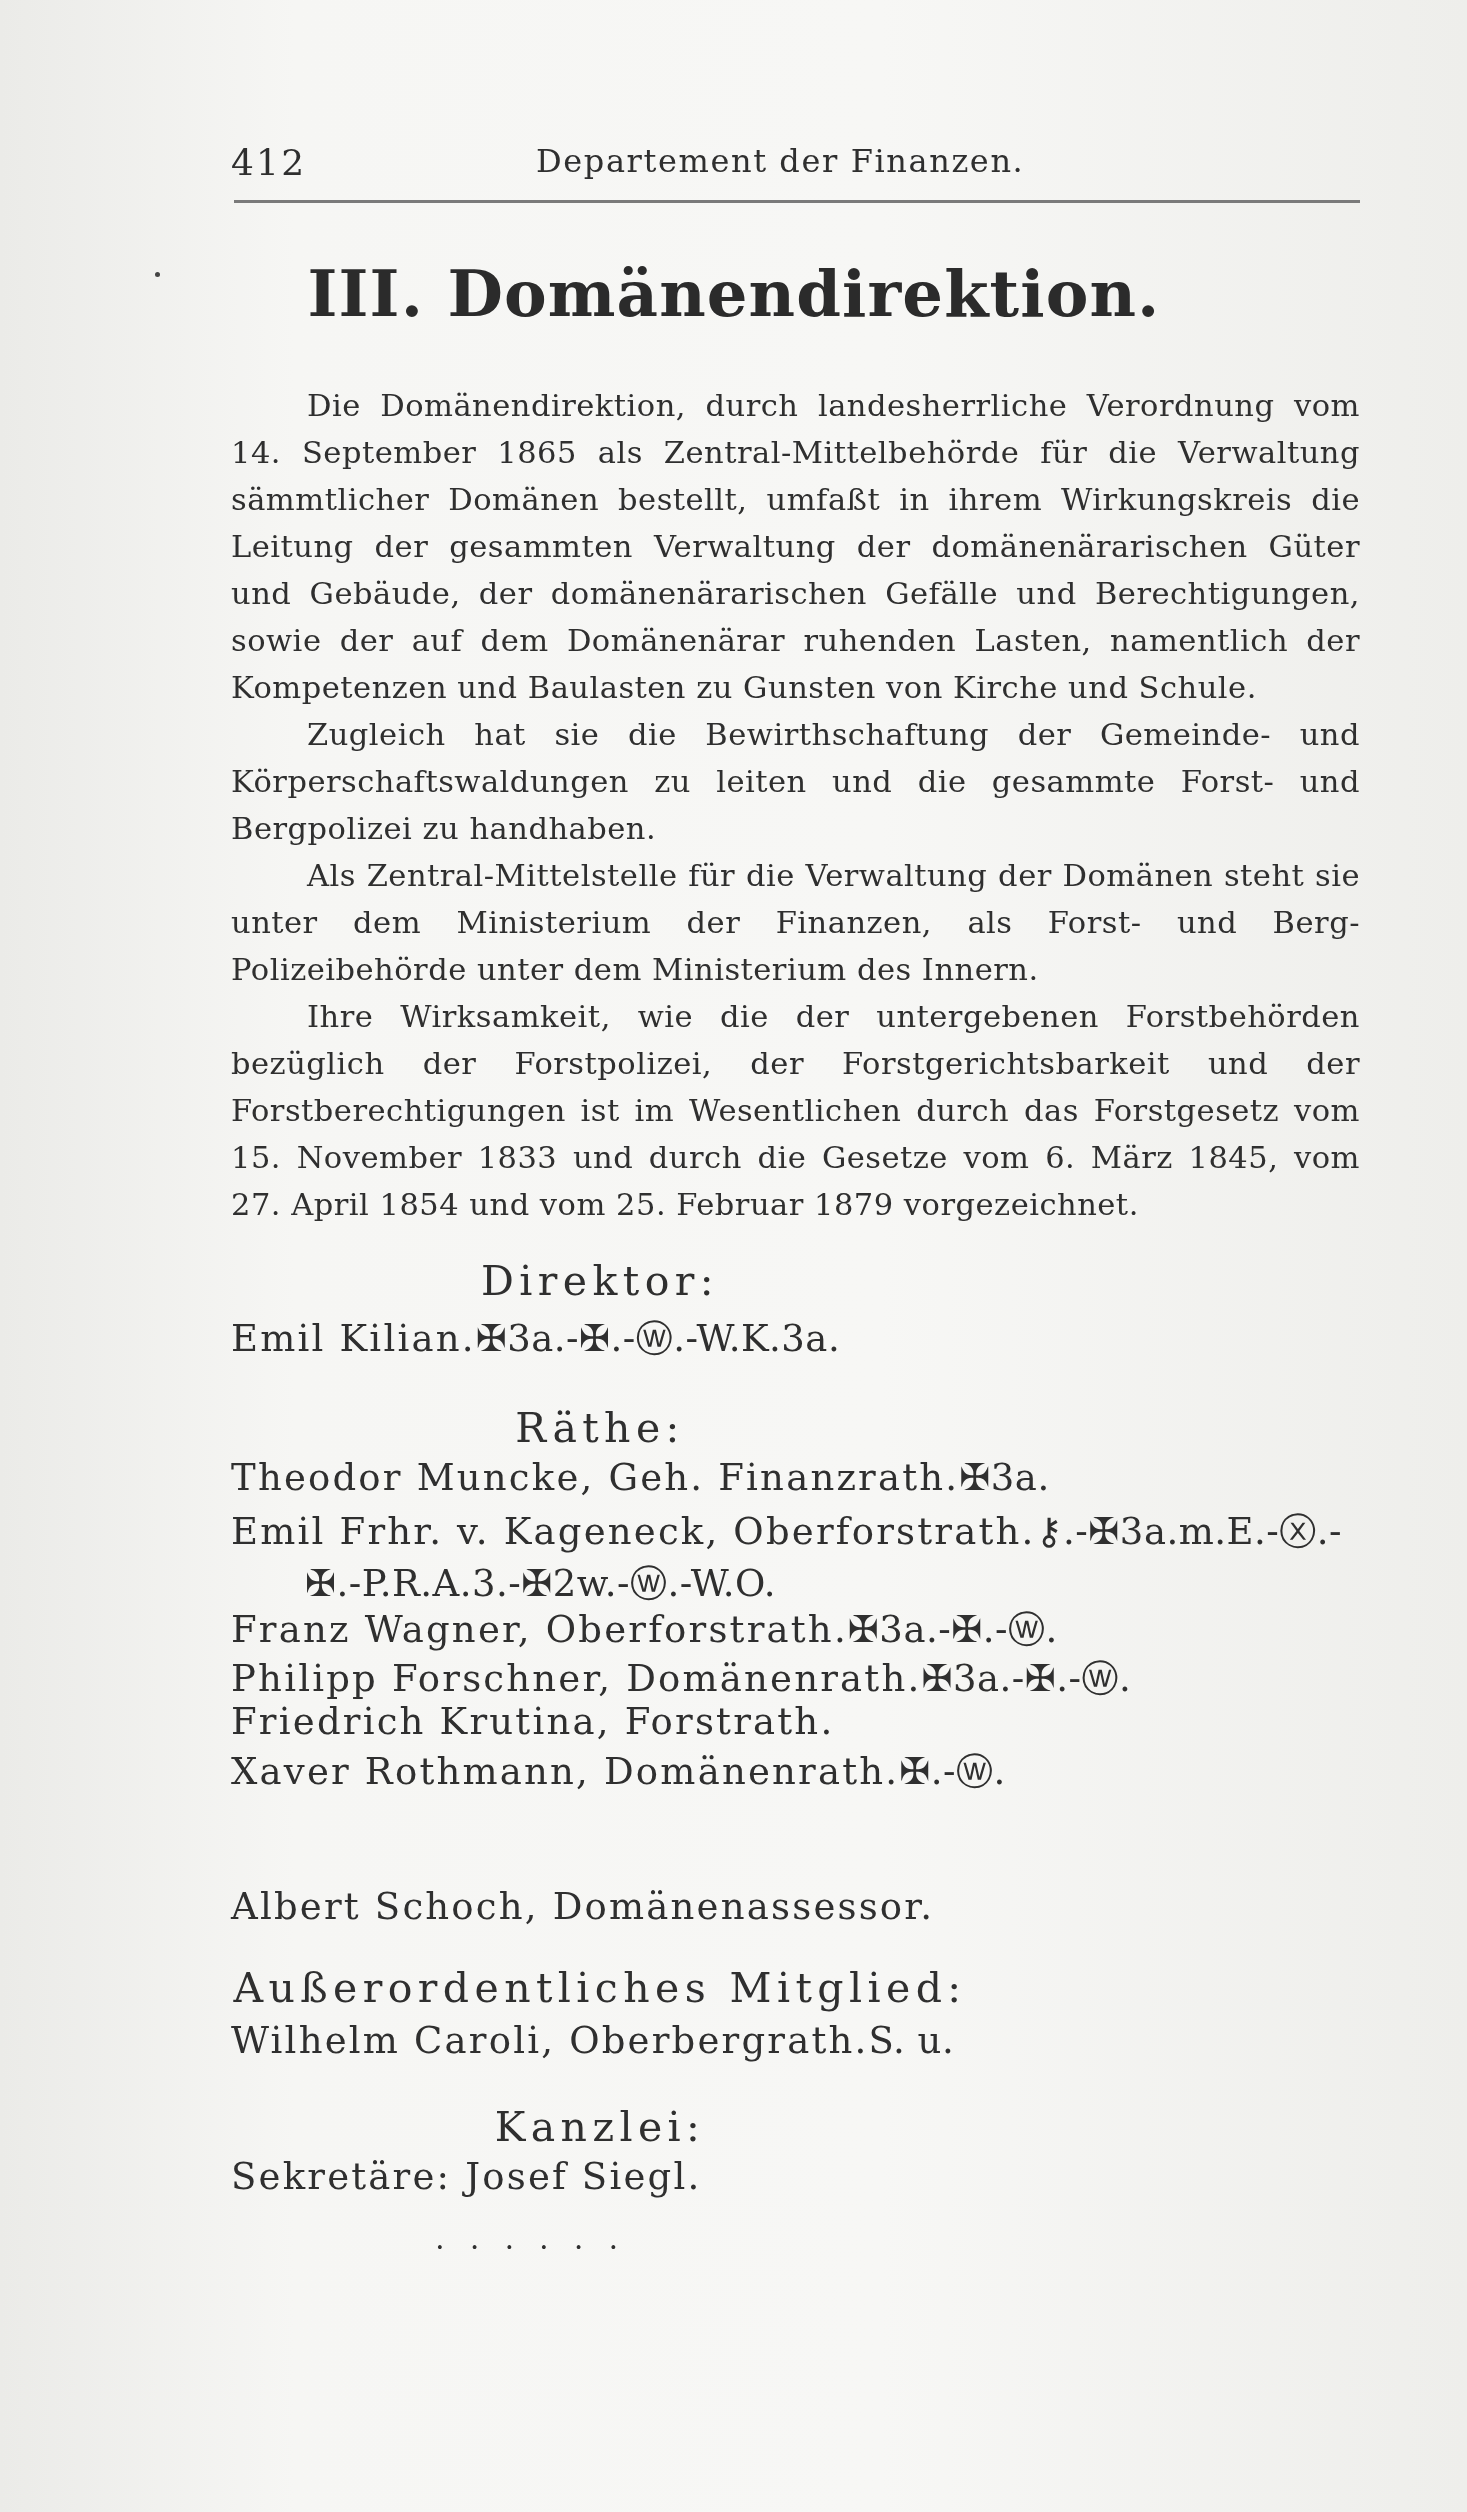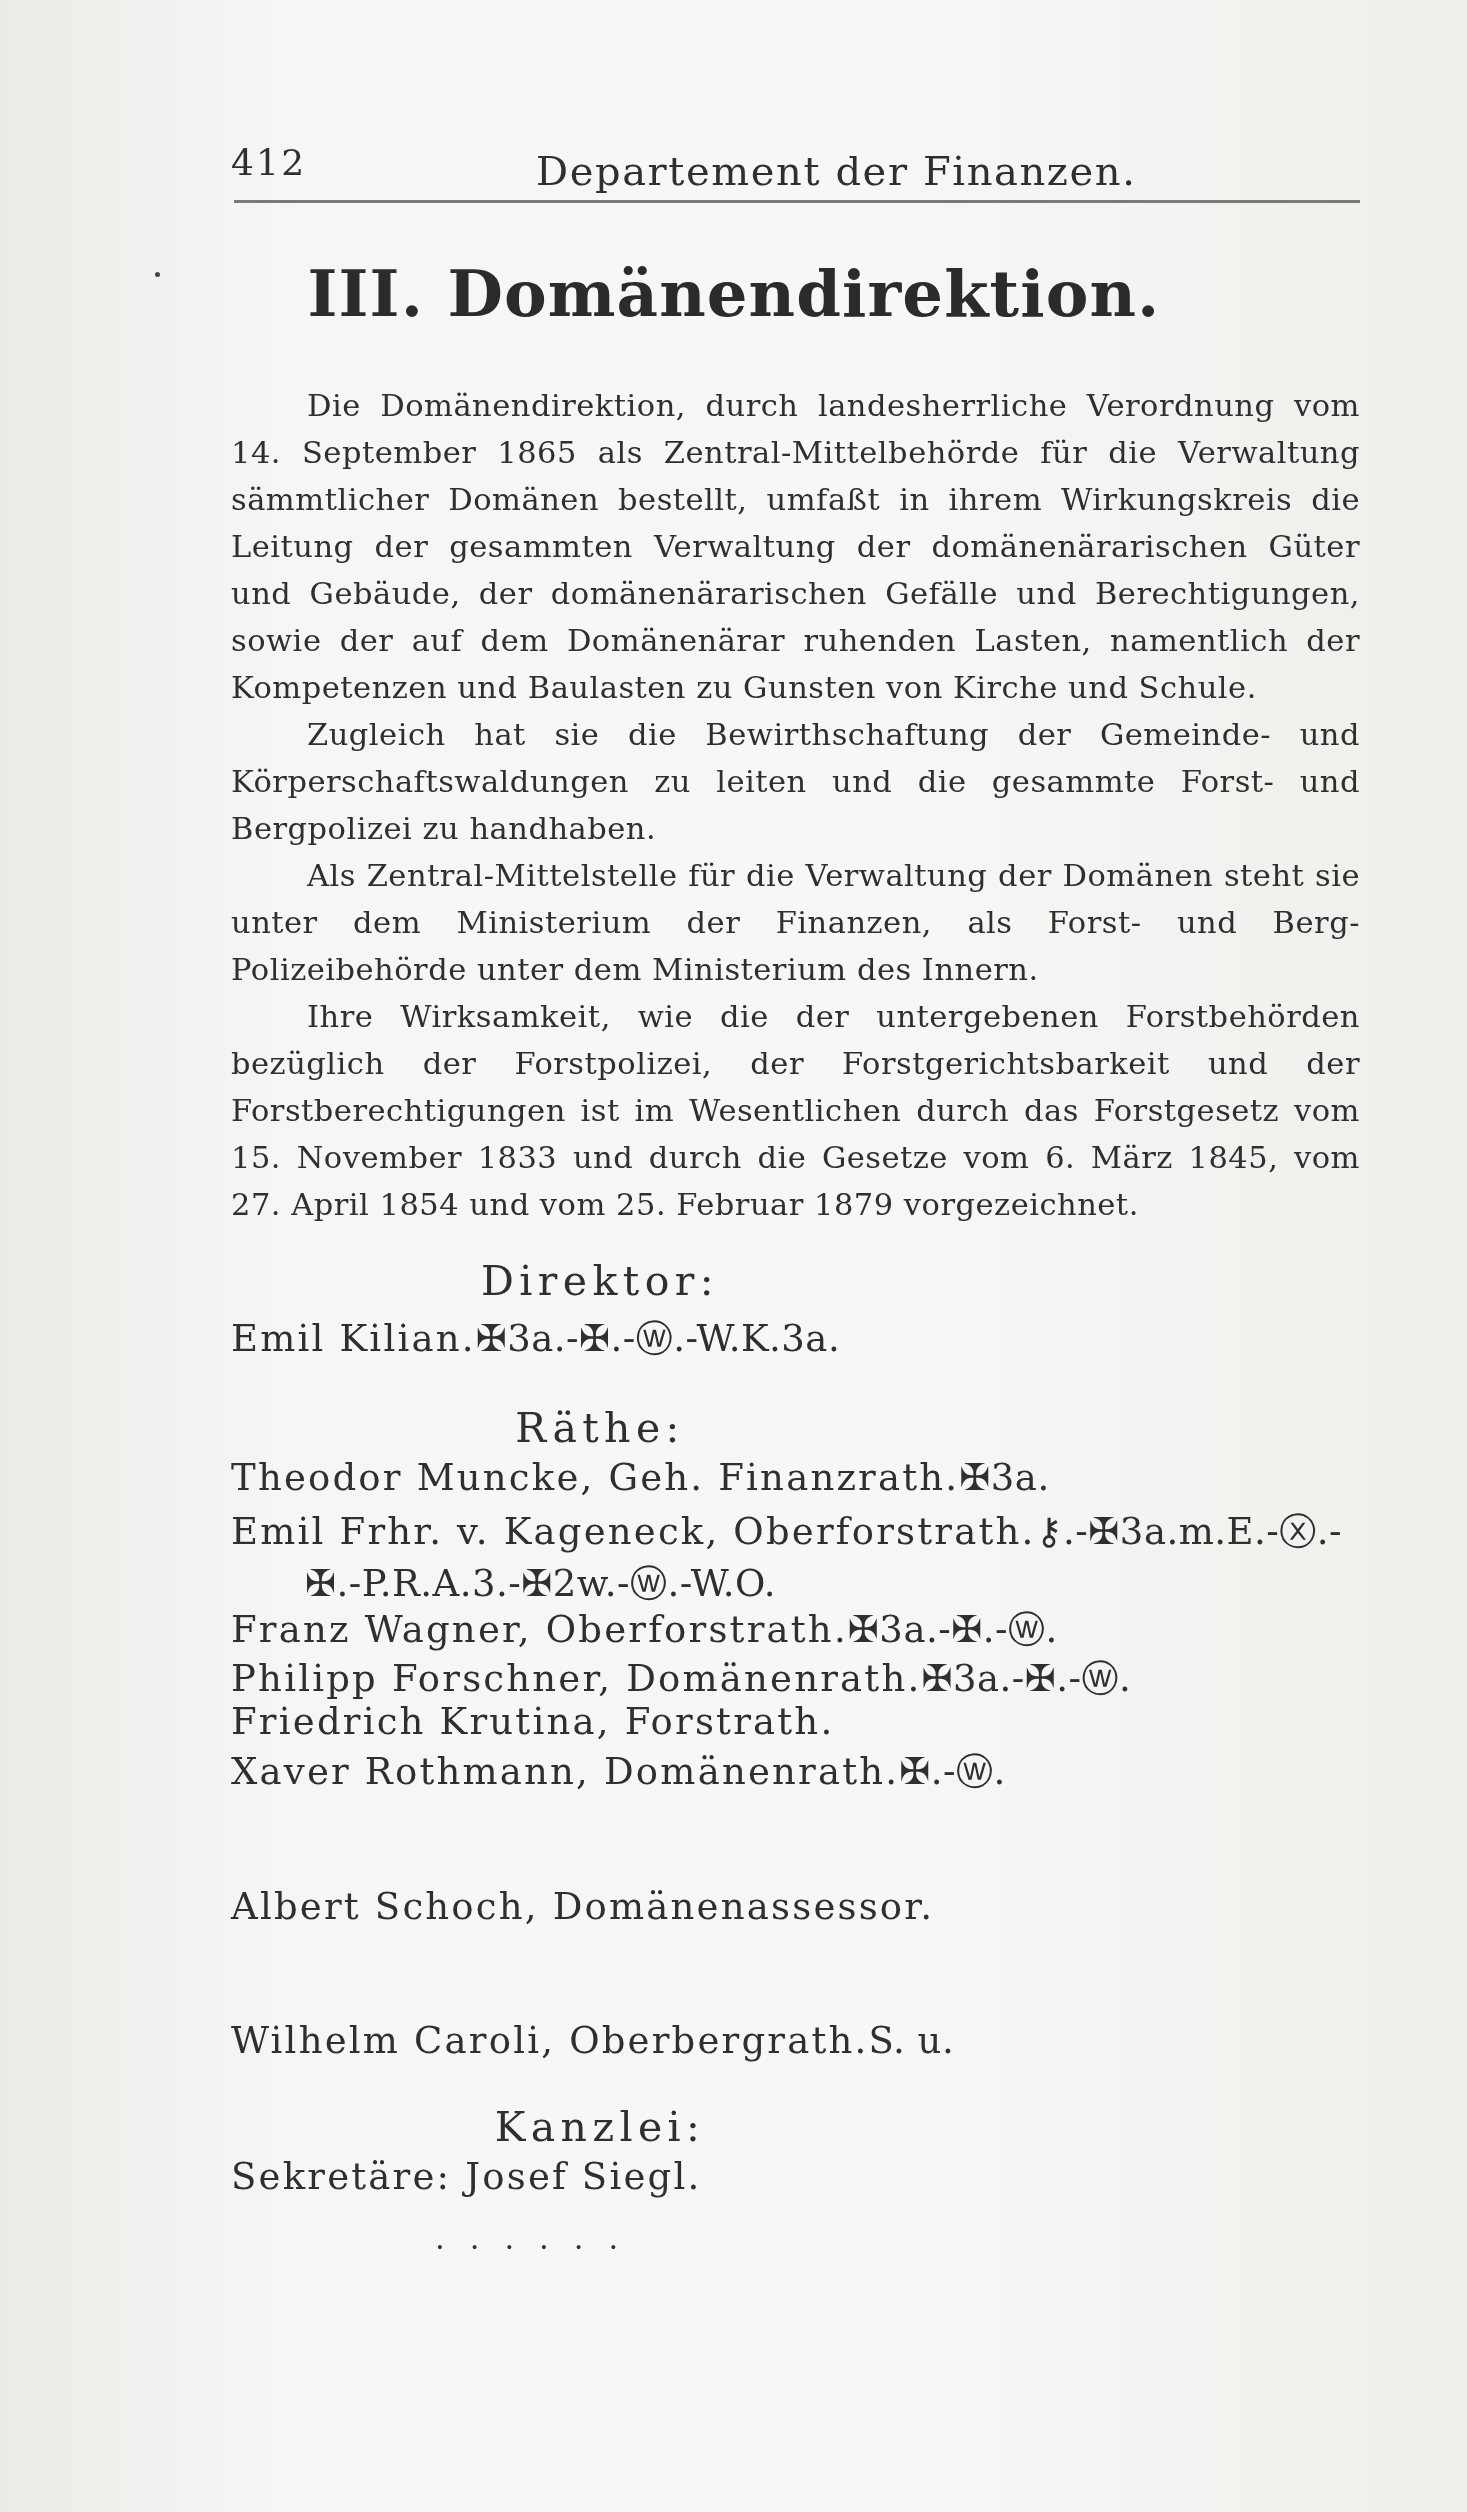--- a/index.html
+++ b/index.html
@@ -7,21 +7,21 @@
     width:1468px; height:2512px; overflow:hidden;
     background:#f2f2f0;
     background-image: linear-gradient(90deg, #ebebe8 0%, #f6f6f4 20%, #f7f7f5 60%, #eeeeeb 100%);
     font-family:"DejaVu Serif", serif;
     color:#2f2f2f;
     position:relative;
   }
   .page { position:absolute; left:0; top:0; width:1468px; height:2512px; }
   .running-head { position:absolute; left:231px; top:131px; width:1129px; height:65px; }
   .page-num { position:absolute; left:0; top:11px; font-size:36px; letter-spacing:2.2px; }
-  .running-title { position:absolute; left:305px; top:17px; font-size:40px; letter-spacing:1.6px; }
+  .running-title { position:absolute; left:305px; top:11px; font-size:32px; letter-spacing:1.6px; }
   .head-rule { position:absolute; left:234px; top:200px; width:1126px; height:2.7px; background:#7a7a7a; }
   .section-title {
     position:absolute; left:0; width:1468px; top:256px; text-align:center;
     font-size:64px; font-weight:bold; letter-spacing:1.1px; color:#2b2b2b;
   }
   .body-text {
     position:absolute; left:231px; top:382px; width:1129px;
     font-size:30.5px; line-height:47px; text-align:justify; letter-spacing:0.5px;
   }
   .body-text p { margin:0; text-indent:76px; }
@@ -78,20 +78,21 @@
   <div class="entry" style="top:1700px;">
     <span>Friedrich Krutina, Forstrath.</span>
   </div>
   <div class="entry" style="top:1747px;">
     <span>Xaver Rothmann, Domänenrath.</span><span class="decor">✠.-ⓦ.</span>
   </div>
   <div class="entry" style="top:1885px;">
     <span>Albert Schoch, Domänenassessor.</span>
   </div>
 
+  <div class="caption" style="top:1964px;">Außerordentliches Mitglied:</div>
   <div class="entry" style="top:2019px;">
     <span>Wilhelm Caroli, Oberbergrath.</span><span class="decor">S. u.</span>
   </div>
 
   <div class="caption" style="top:2103px;">Kanzlei:</div>
   <div class="entry" style="top:2155px;">
     <span>Sekretäre:</span>
     <span>Josef Siegl.</span>
   </div>
 

